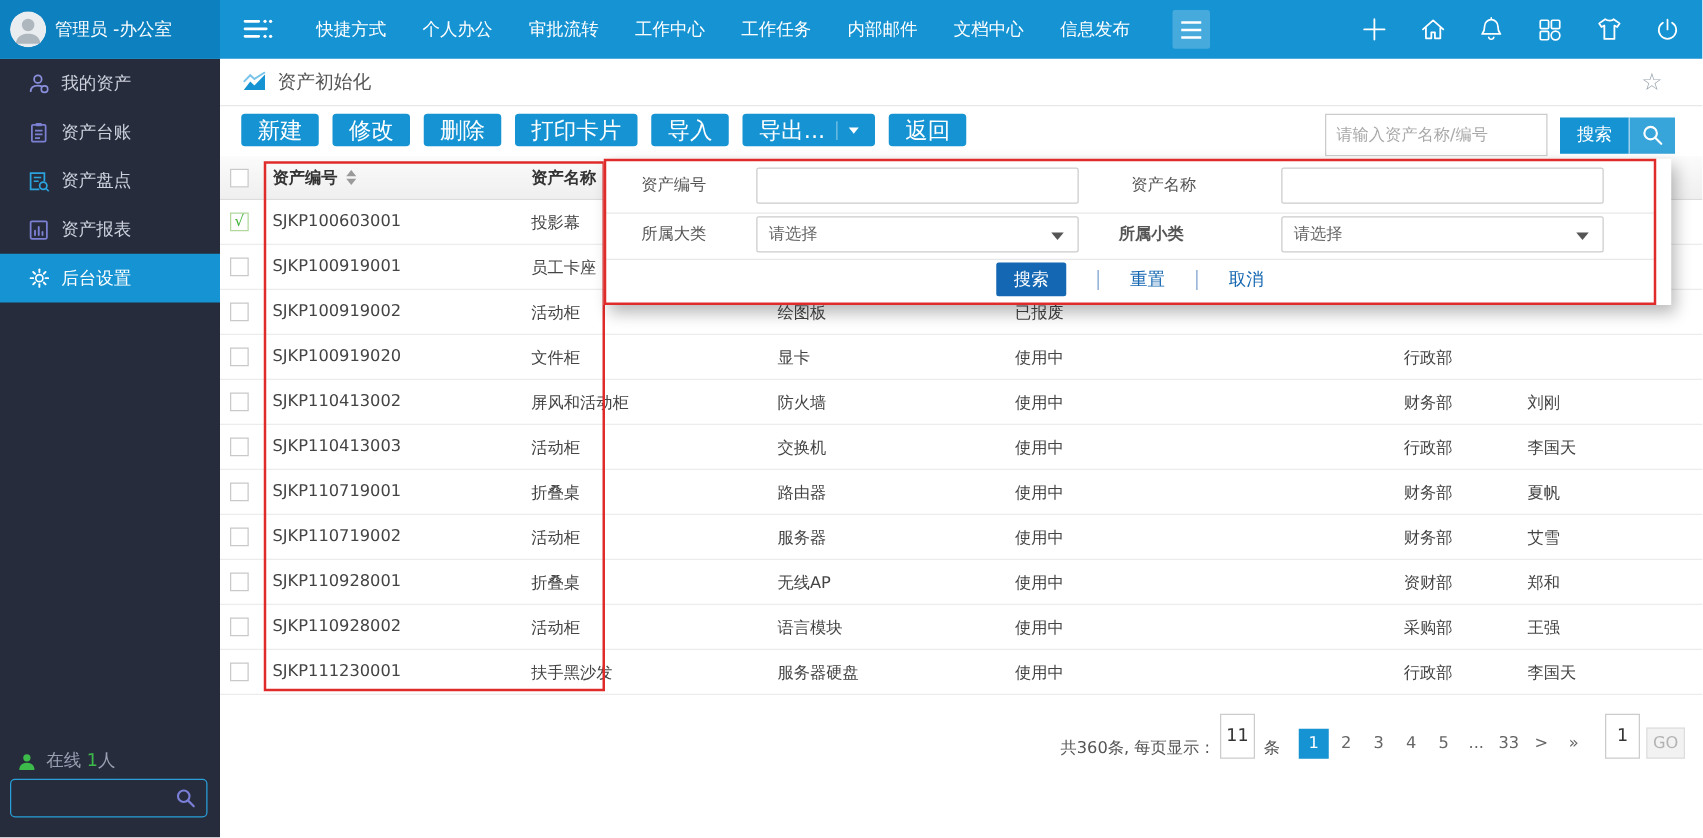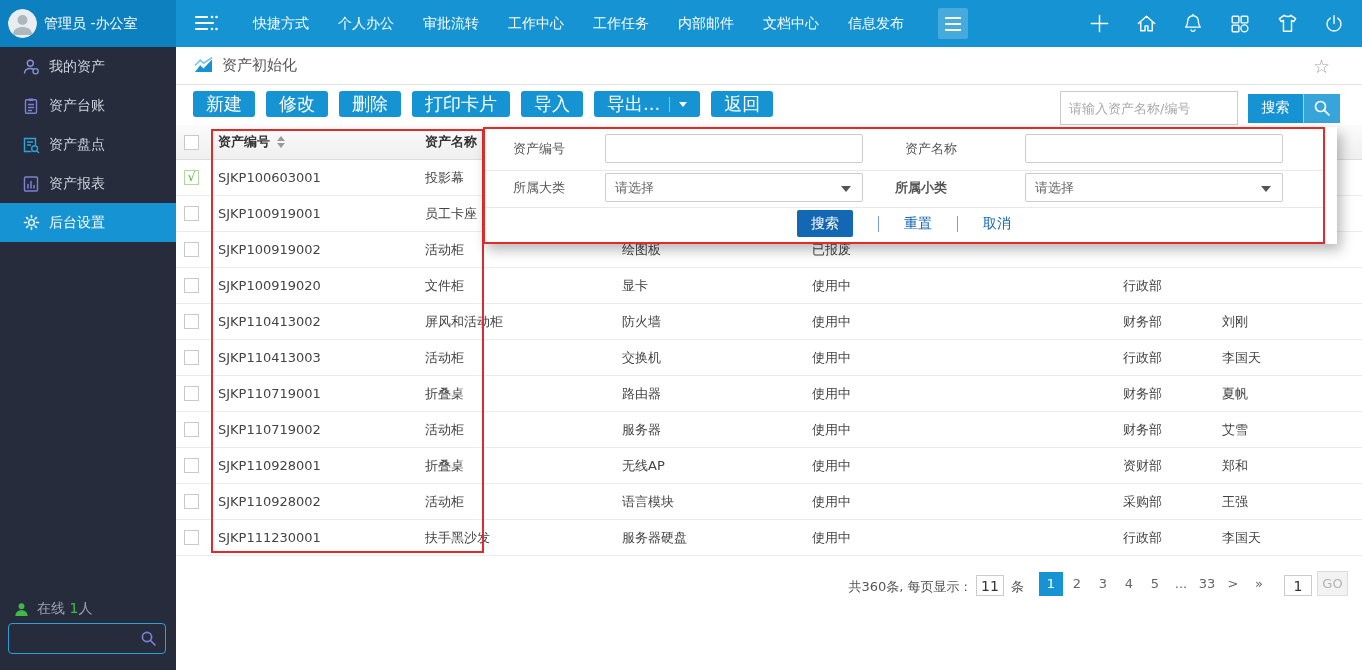--- a/index.html
+++ b/index.html
@@ -64,21 +64,21 @@
   .col-id    { left:42px; }
   .col-name  { left:249px; }
   .col-device{ left:446px; }
   .col-status{ left:636px; }
   .col-dept  { left:947px; }
   .col-user  { left:1046px; }
 
   
   .pager { position:absolute; right:14px; top:524px; display:flex; align-items:flex-end; font-size:13px; color:#555; }
   .pg-label { margin-right:8px; }
-  .pg-input { width:28px; height:21px; border:1px solid #ccc; text-align:center; font-size:14px; color:#333; outline:none; font-family:inherit; background:#fff; }
+  .pg-input { width:28px; height:36px; border:1px solid #ccc; text-align:center; font-size:14px; color:#333; outline:none; font-family:inherit; background:#fff; }
   .pg-unit { margin:0 14px 0 7px; }
   .pg-cell { min-width:24px; height:24px; line-height:24px; text-align:center; color:#666; padding:0 3px; margin:0 1px; cursor:pointer; }
   .pg-cell.active { background:#1593d2; color:#fff; }
   .pg-go { width:31px; height:25px; background:#f2f2f2; border:1px solid #ddd; color:#b3b3b3; text-align:center; line-height:23px; margin-left:5px; cursor:pointer; }
   .pg-goto { margin-left:12px; }
 
   
   .filter-panel { position:absolute; left:483px; top:127px; width:854px; height:117px; background:#fff; box-shadow:4px 6px 12px rgba(0,0,0,.28); z-index:40; }
   .panel-redline { position:absolute; left:0; top:0; width:842px; height:117px; border:2px solid #e02b2b; pointer-events:none; }
   .p-sep { position:absolute; left:2px; width:838px; height:1px; background:#e8e8e8; }

